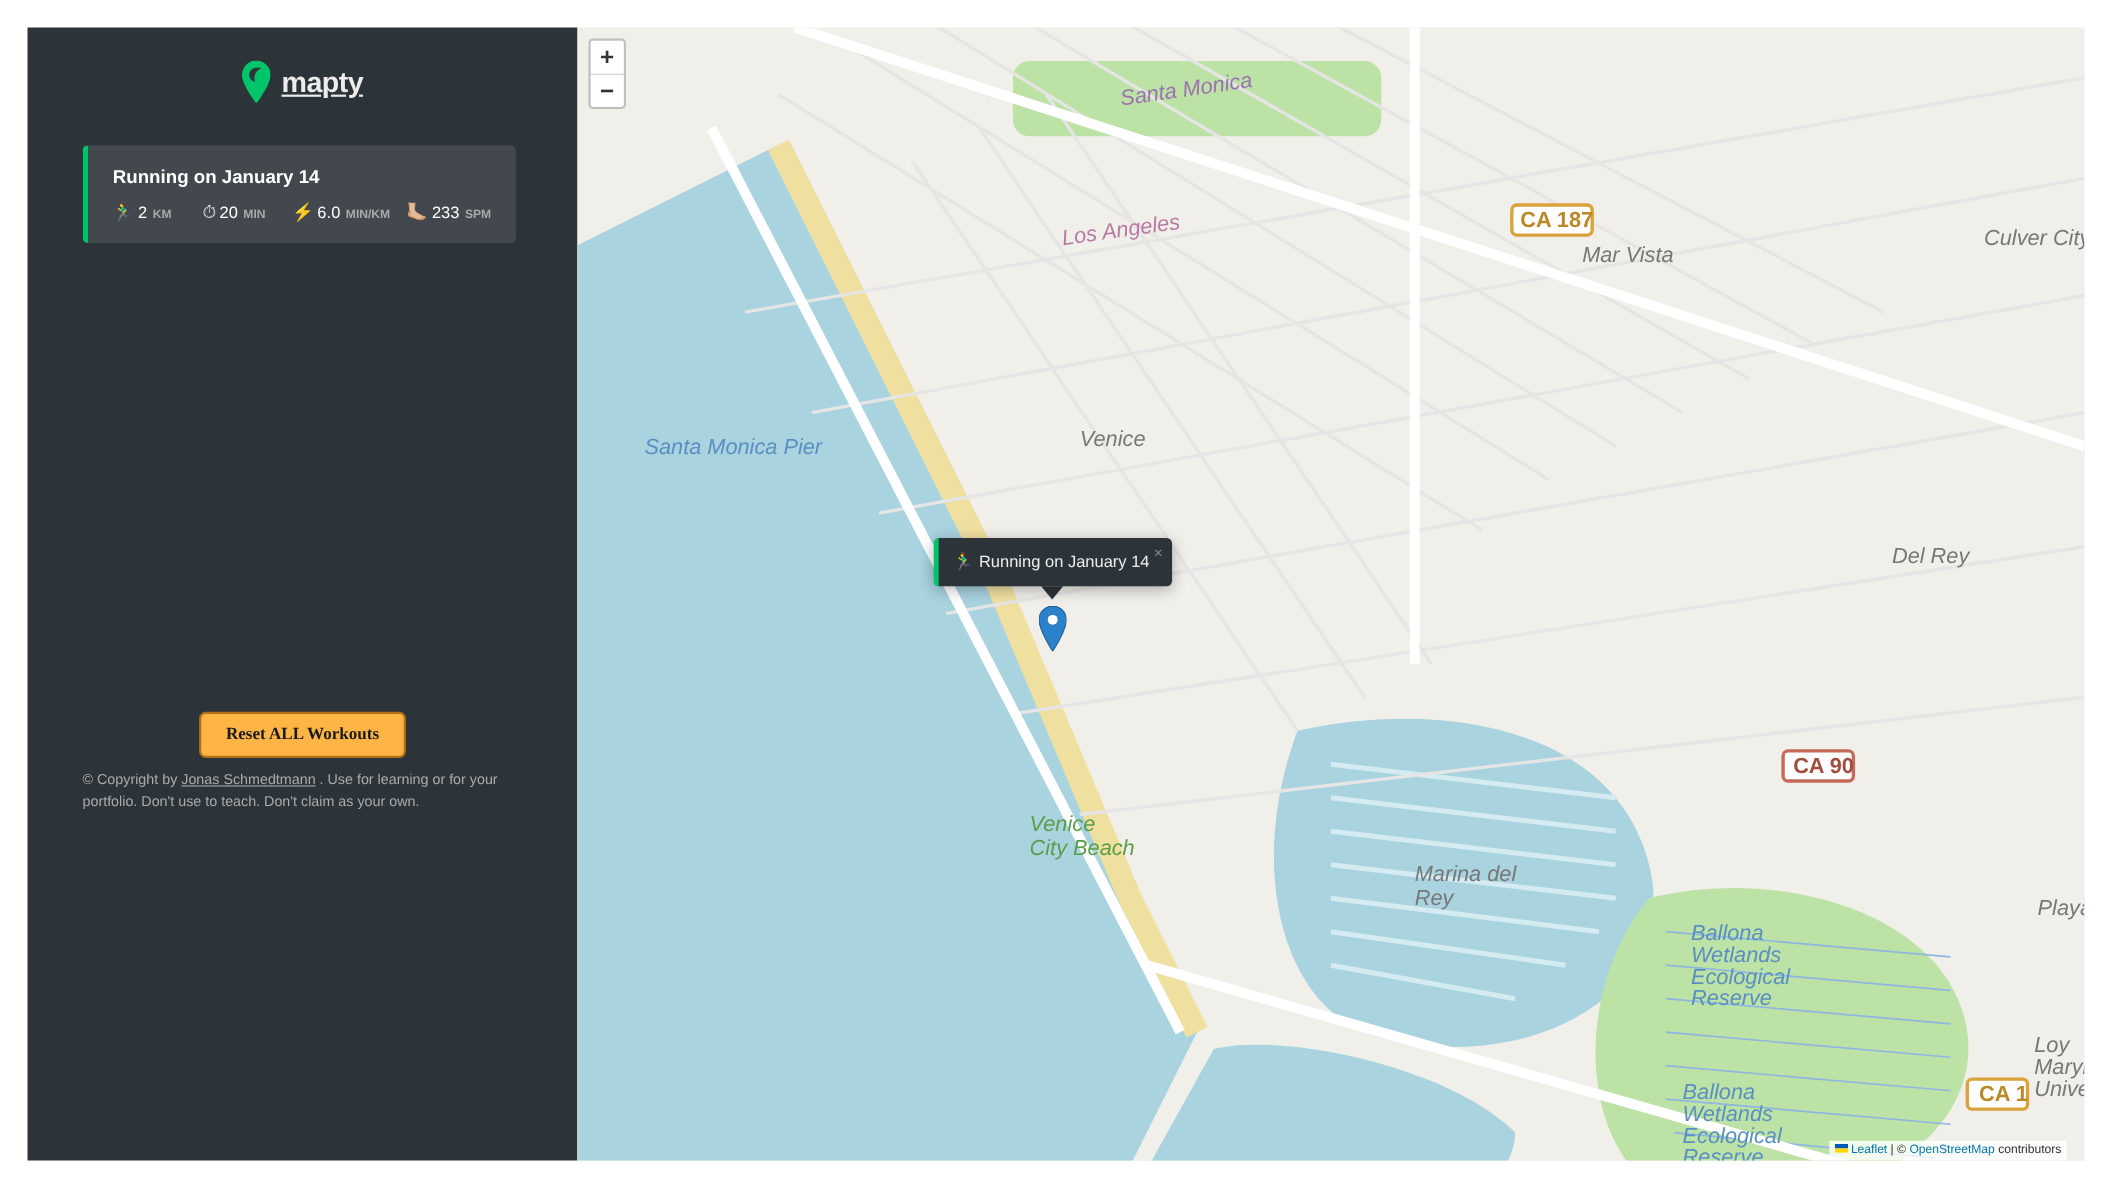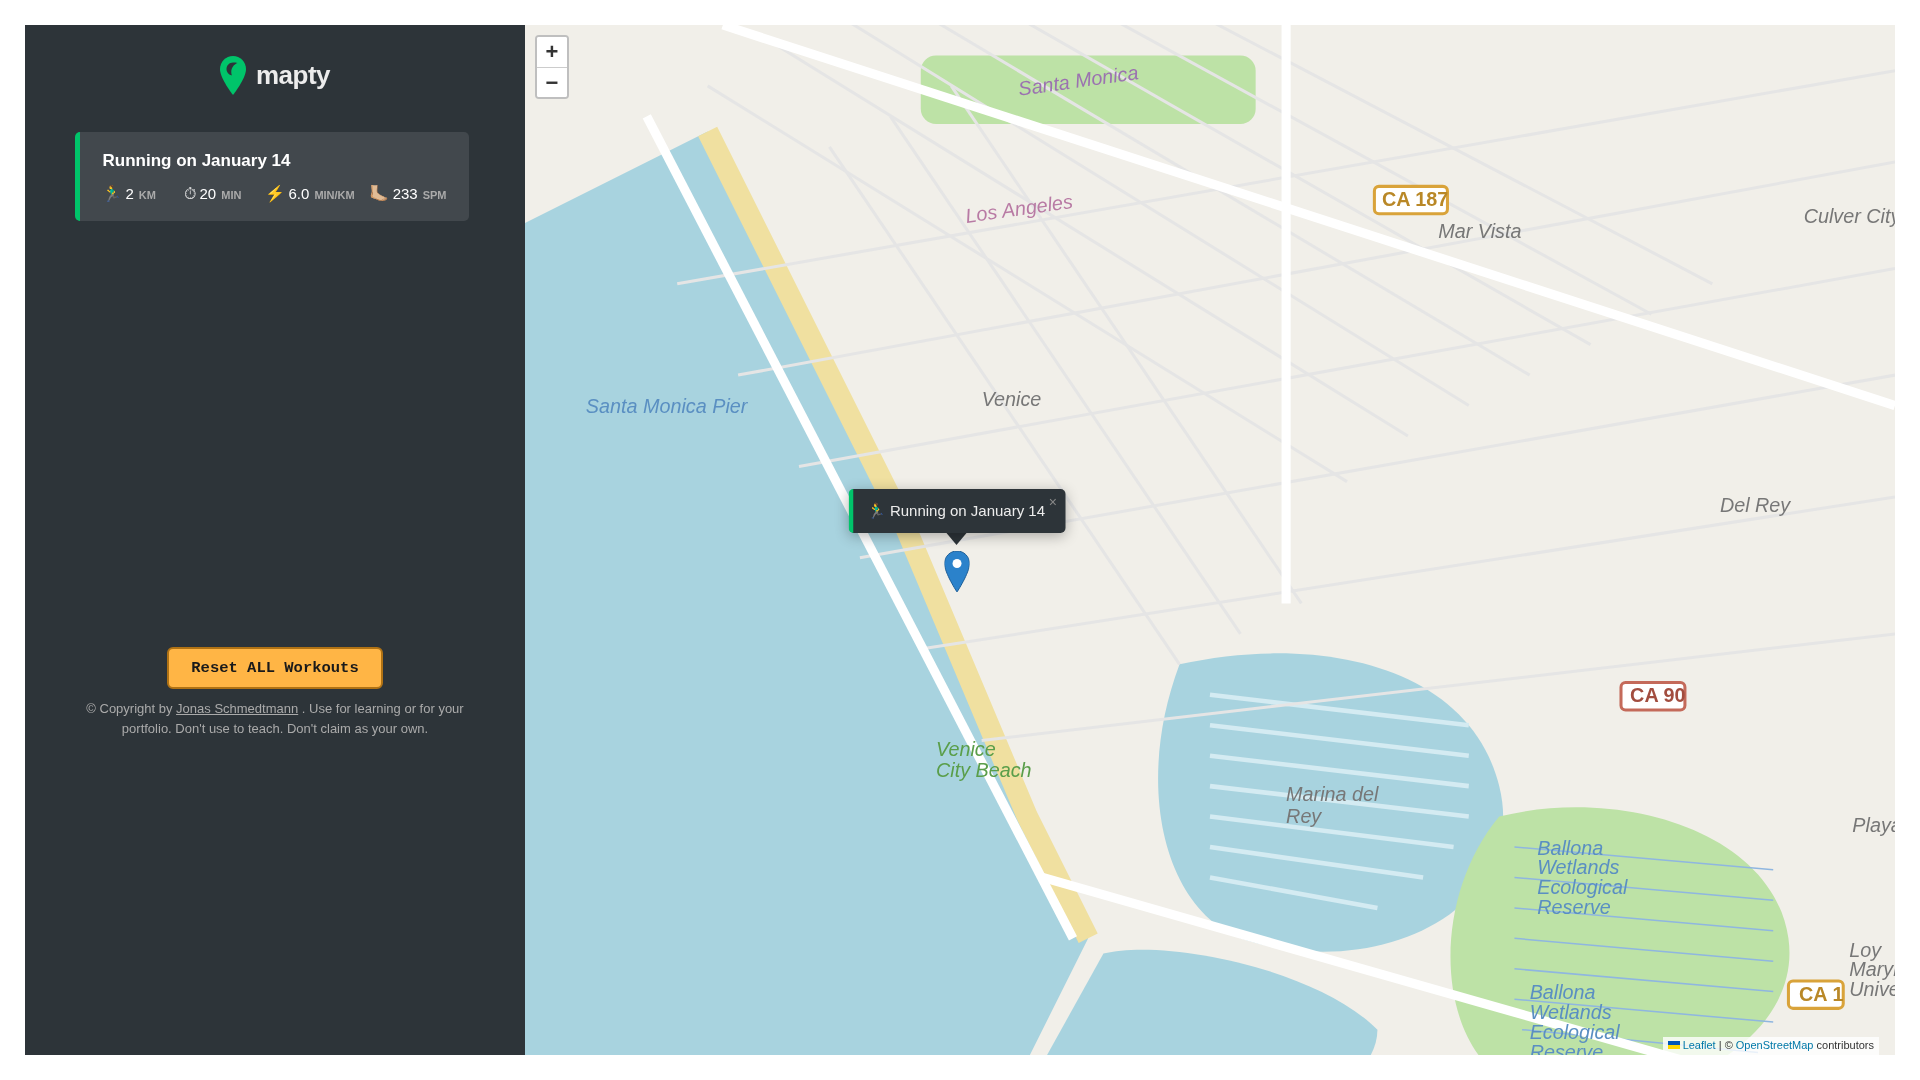--- a/index.html
+++ b/index.html
@@ -24,24 +24,25 @@
   }
   .sidebar {
     flex-basis: 50rem;
     background-color: var(--color-dark--1);
     padding: 3rem 5rem 4rem 5rem;
     display: flex;
     flex-direction: column;
   }
   .logo {
     display: flex;
-    align-items: center;
+    align-items: flex-start;
     justify-content: center;
     gap: 1rem;
     margin-bottom: 3.5rem;
+    text-decoration: underline;
   }
   .logo-pin {
     width: 2.6rem;
     height: auto;
   }
   .logo-text {
     font-size: 2.6rem;
     font-weight: 600;
     letter-spacing: -0.5px;
     color: var(--color-light--2);
@@ -93,31 +94,31 @@
     color: var(--color-light--1);
     text-transform: uppercase;
     font-weight: 700;
   }
   .reset-btn {
     margin-top: 1.5rem;
     align-self: center;
     padding: 1rem 2.2rem;
     font-size: 1.55rem;
     font-weight: 700;
-    font-family: Liberation Mono, monospace;
+    font-family: Liberation Serif, serif;
     color: #1a1a1a;
     background: var(--color-orange);
     border: 2px solid #b07214;
     border-radius: 6px;
     cursor: pointer;
   }
   .copyright {
     margin-top: 1rem;
     font-size: 1.3rem;
-    text-align: center;
+    text-align: left;
     color: var(--color-light--1);
   }
   .twitter-link:link, .twitter-link:visited {
     color: var(--color-light--1);
   }
   
   #map {
     flex: 1;
     height: 100%;
     background: #e8f0e7;

